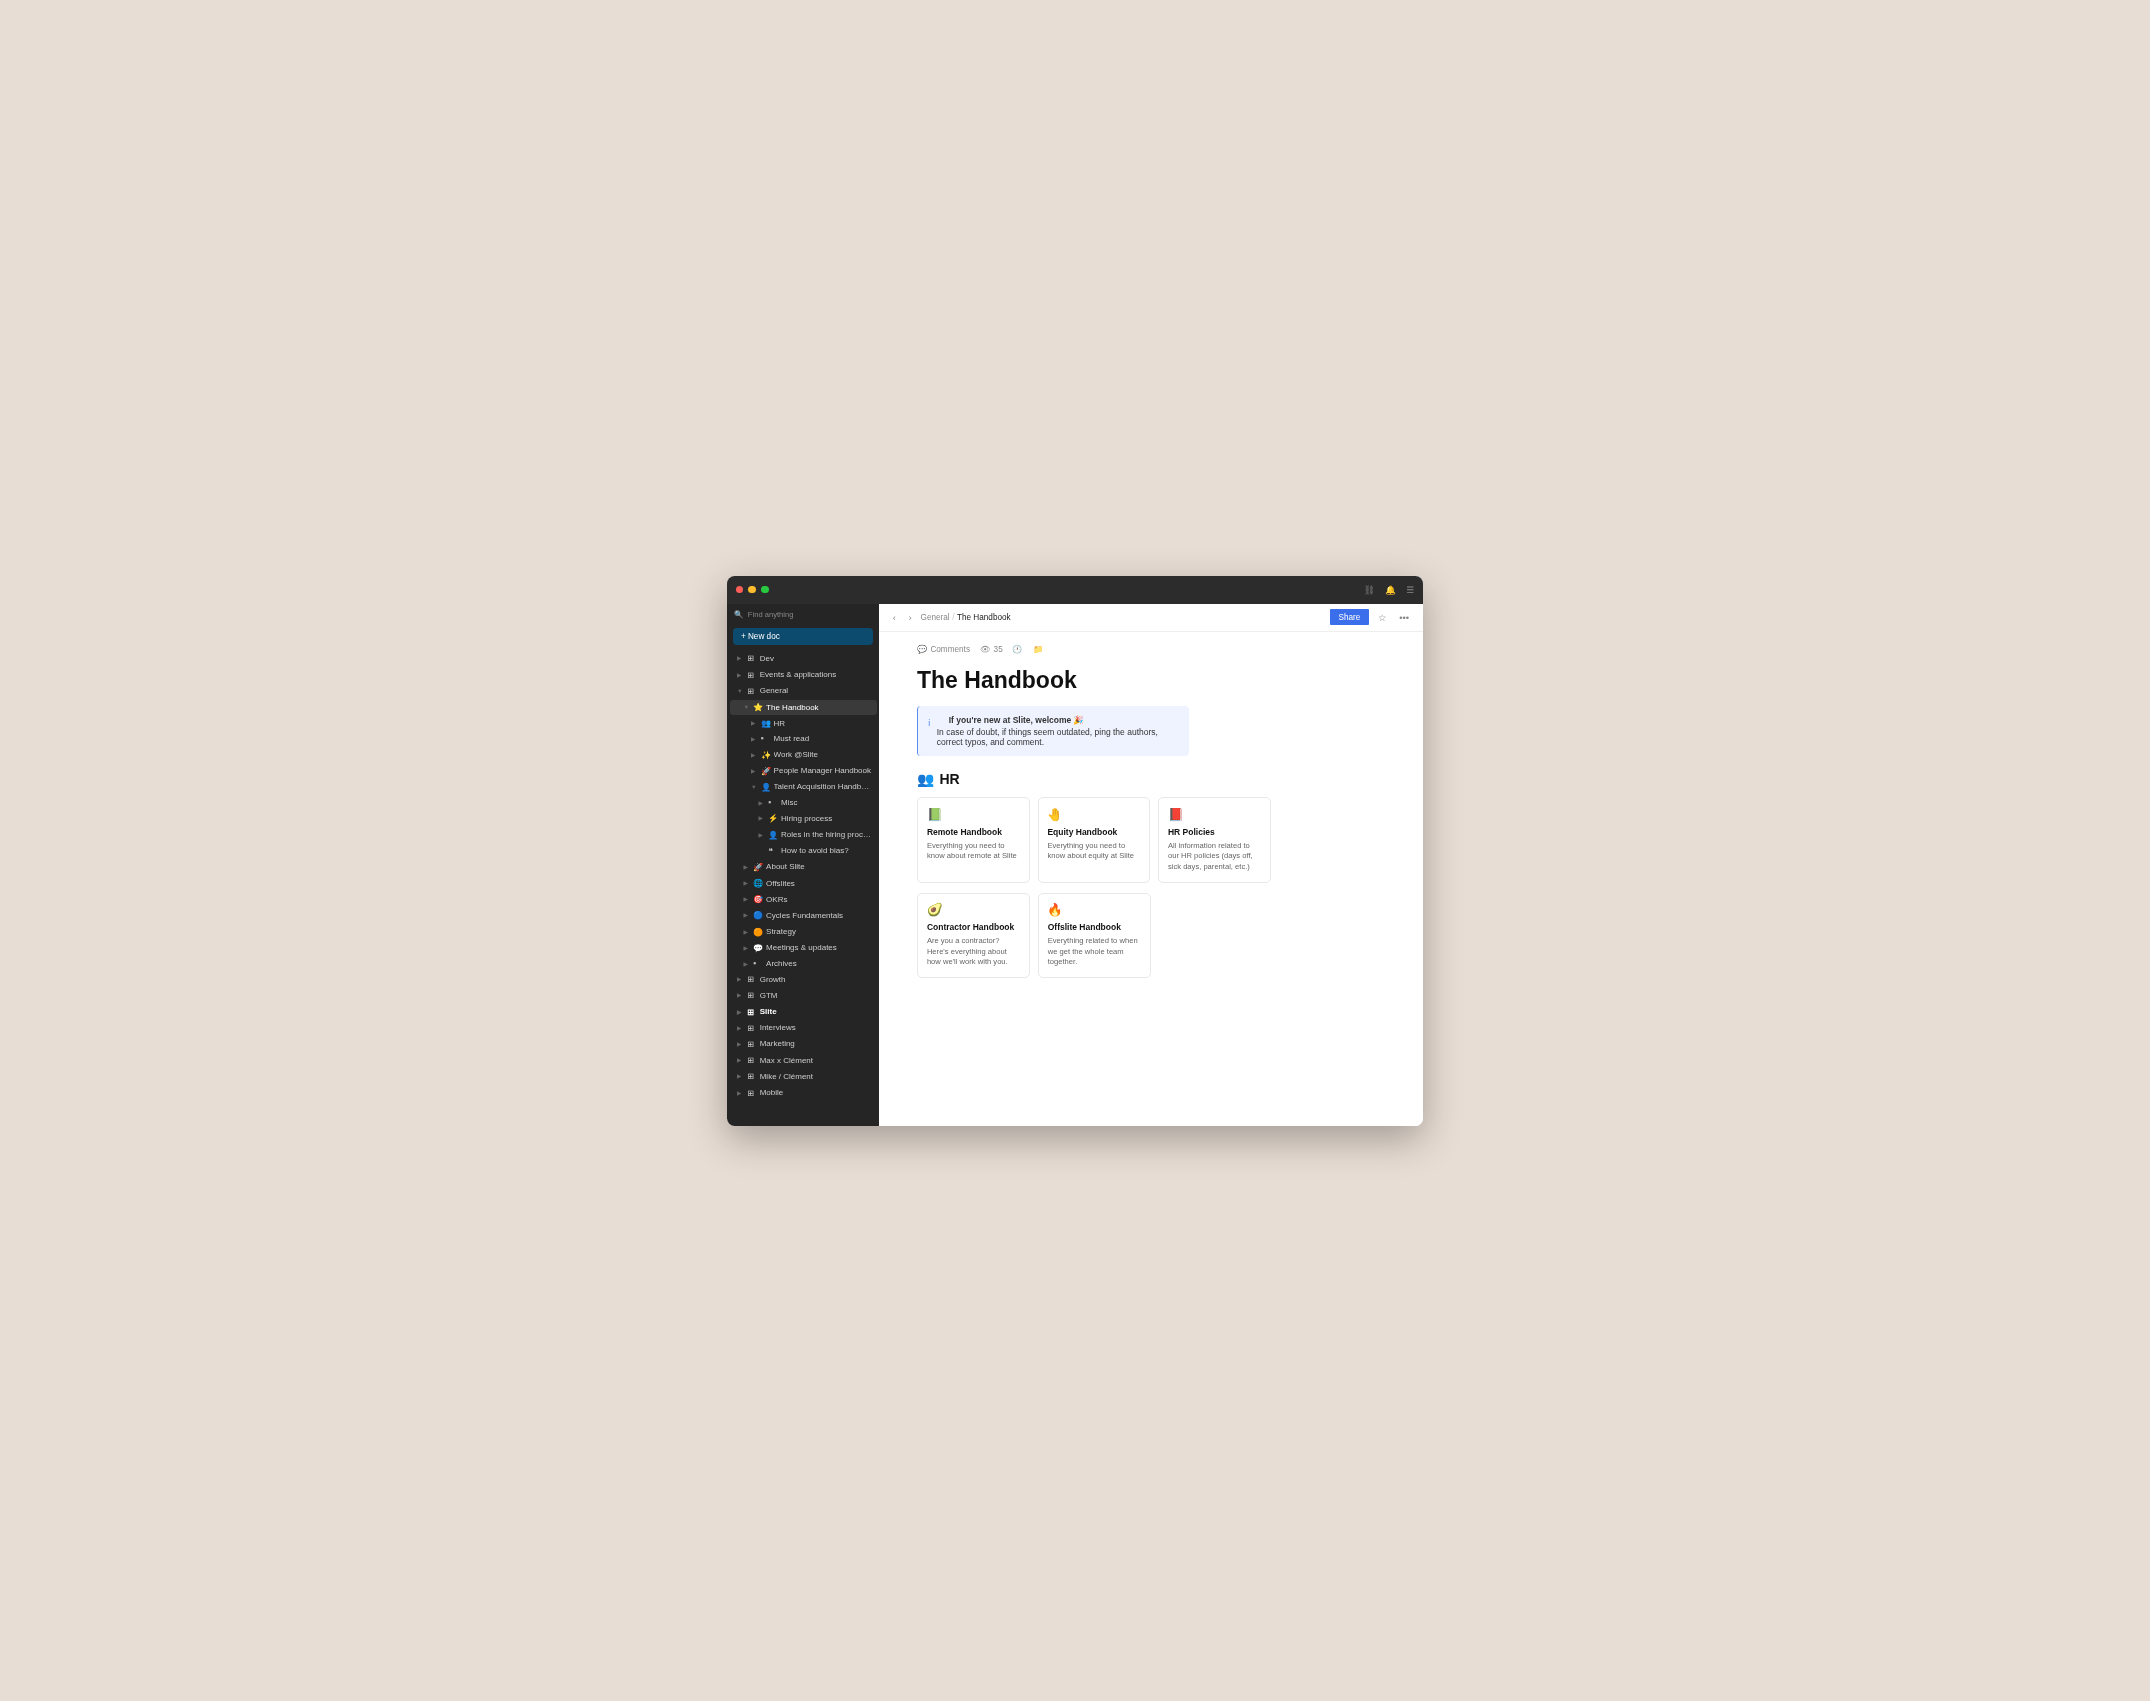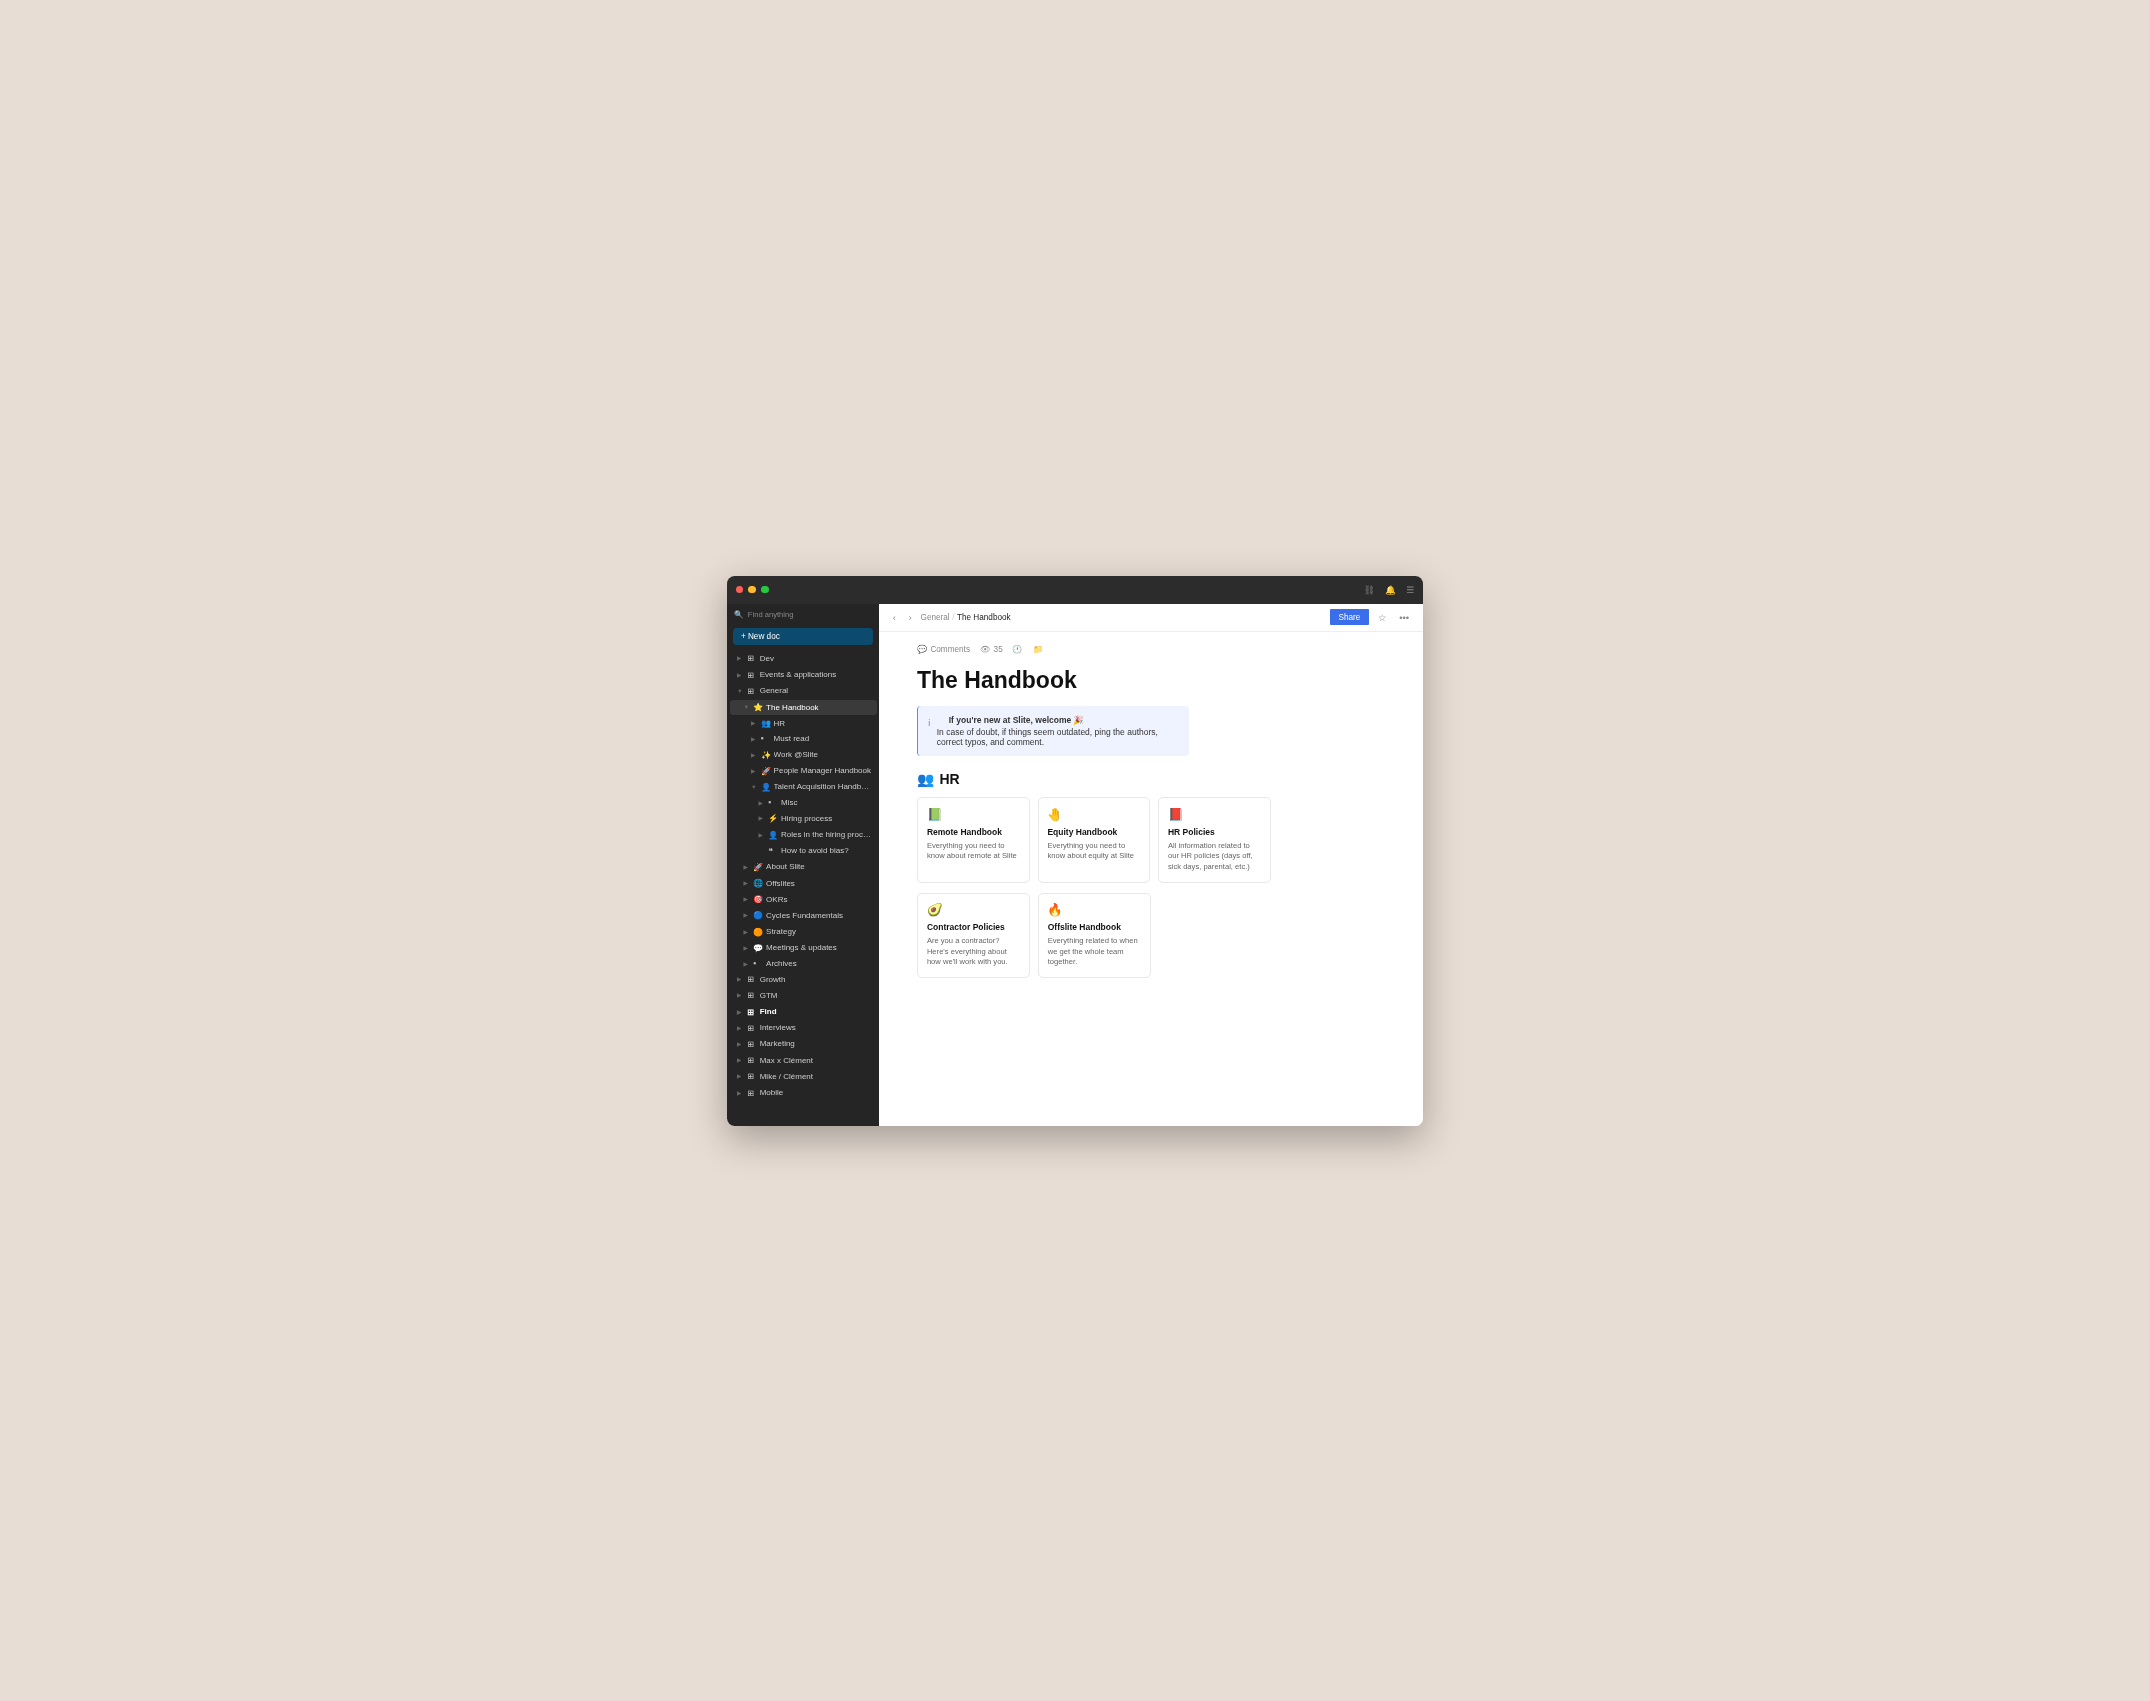--- a/index.html
+++ b/index.html
@@ -415,21 +415,21 @@
         <span class="item-label">Growth</span>
       </div>
       <div class="sidebar-item indent-0">
         <span class="arrow">▶</span>
         <span class="item-icon">⊞</span>
         <span class="item-label">GTM</span>
       </div>
       <div class="sidebar-item indent-0" style="font-weight:600; color:#fff;">
         <span class="arrow">▶</span>
         <span class="item-icon">⊞</span>
-        <span class="item-label">Find</span>
+        <span class="item-label">Slite</span>
       </div>
       <div class="sidebar-item indent-0">
         <span class="arrow">▶</span>
         <span class="item-icon">⊞</span>
         <span class="item-label">Interviews</span>
       </div>
       <div class="sidebar-item indent-0">
         <span class="arrow">▶</span>
         <span class="item-icon">⊞</span>
         <span class="item-label">Marketing</span>
@@ -515,21 +515,21 @@
           </div>
           <div class="card">
             <div class="card-icon">📕</div>
             <div class="card-title">HR Policies</div>
             <div class="card-desc">All information related to our HR policies (days off, sick days, parental, etc.)</div>
           </div>
         </div>
         <div class="cards-grid-2">
           <div class="card">
             <div class="card-icon">🥑</div>
-            <div class="card-title">Contractor Policies</div>
+            <div class="card-title">Contractor Handbook</div>
             <div class="card-desc">Are you a contractor? Here's everything about how we'll work with you.</div>
           </div>
           <div class="card">
             <div class="card-icon">🔥</div>
             <div class="card-title">Offslite Handbook</div>
             <div class="card-desc">Everything related to when we get the whole team together.</div>
           </div>
         </div>
       </div>
     </div>

